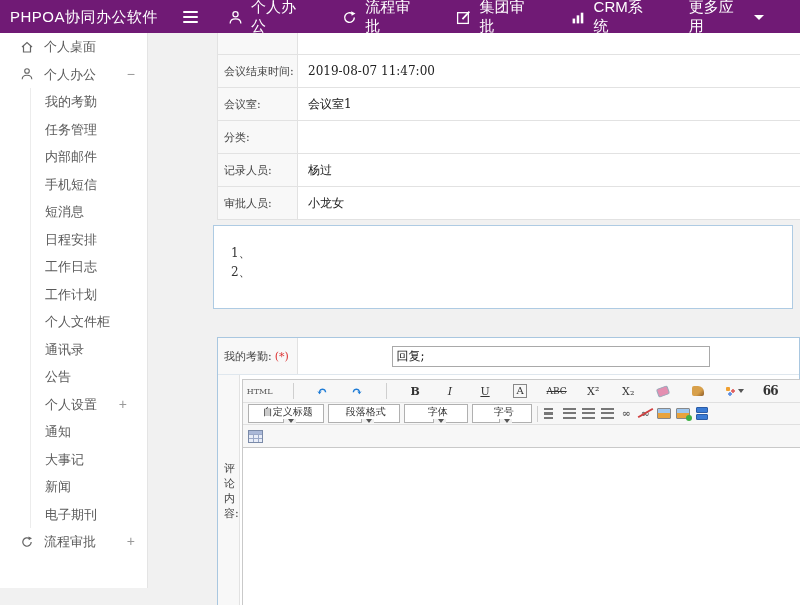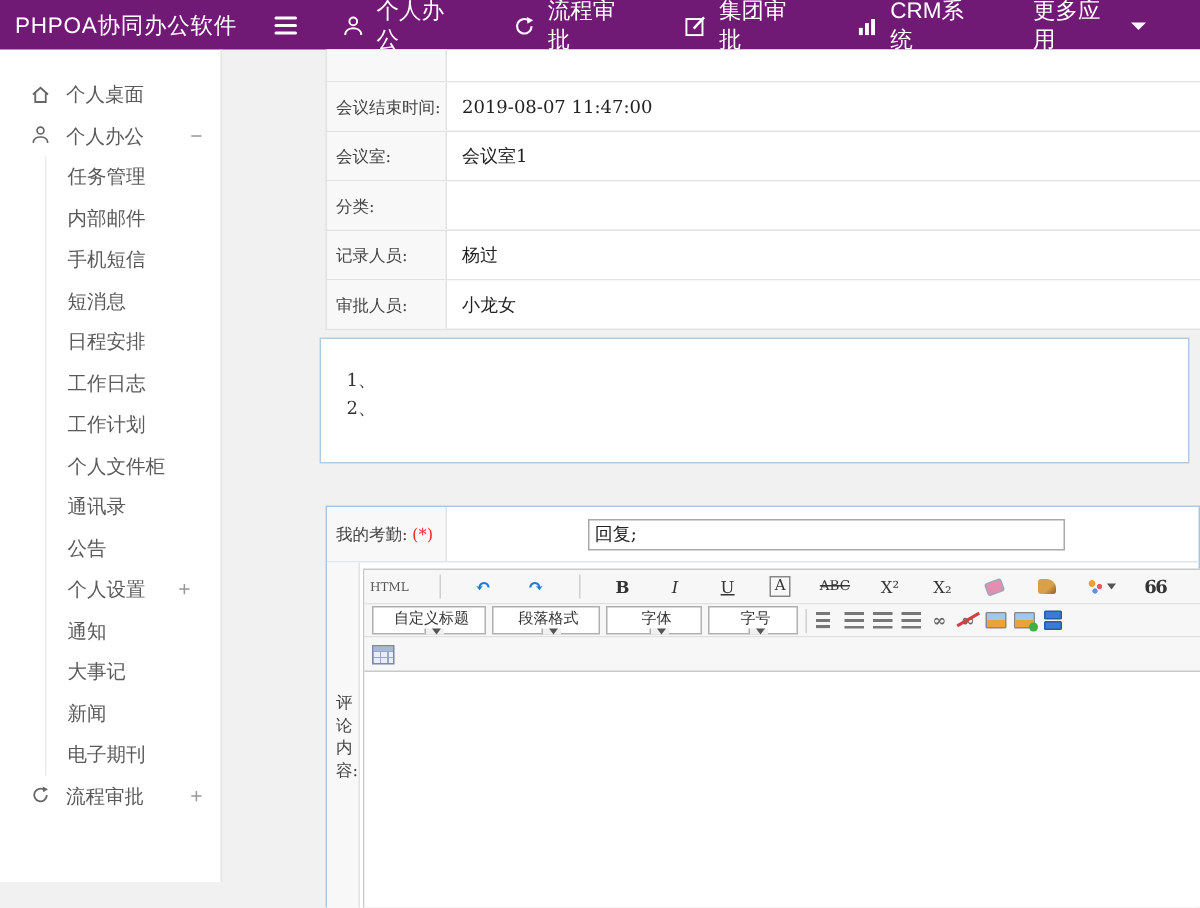--- a/index.html
+++ b/index.html
@@ -10,21 +10,21 @@
   .topbar { position:absolute; left:0; top:0; width:800px; height:34px; background:#701a75; color:#fff; display:flex; align-items:center; }
   .brand { font-size:15px; padding-left:10px; width:190px; letter-spacing:.5px; }
   .hamburger { width:16px; height:12px; display:flex; flex-direction:column; justify-content:space-between; cursor:pointer; }
   .hamburger i { display:block; height:2px; background:#fff; border-radius:1px; }
   .nav { display:flex; align-items:center; margin-left:30px; }
   .nav-item { display:flex; align-items:center; gap:8px; font-size:15px; margin-right:36px; cursor:pointer; }
   .nav-item svg { display:block; }
   .caret-down { width:0; height:0; border-left:5px solid transparent; border-right:5px solid transparent; border-top:5px solid #fff; margin-left:2px; }
 
   
-  .sidebar { position:absolute; left:0; top:33px; width:148px; bottom:17px; background:#fff; border-right:1px solid #e4e4e4; padding-top:16px; font-size:13px; color:#5a5a5a; overflow:hidden; }
+  .sidebar { position:absolute; left:0; top:33px; width:148px; bottom:17px; background:#fff; border-right:1px solid #e4e4e4; padding-top:0; font-size:13px; color:#5a5a5a; overflow:hidden; }
   .side-item { height:27.5px; line-height:27.5px; display:flex; align-items:center; padding:0 12px 0 20px; cursor:pointer; white-space:nowrap; }
   .side-item .s-ico { width:16px; margin-right:8px; display:inline-flex; align-items:center; }
   .side-item .toggle { margin-left:auto; color:#999; font-size:14px; }
   .submenu { border-left:1px solid #ececec; margin-left:30px; }
   .submenu .side-item { padding-left:14px; }
   .submenu .side-item .toggle { margin-left:auto; margin-right:8px; }
 
   
   .main { position:absolute; left:148px; top:33px; right:0; bottom:0; background:#f1f1f1; }
 
@@ -162,20 +162,23 @@
         <svg width="14" height="14" viewBox="0 0 14 14">
           <circle cx="7" cy="4" r="2.3" fill="none" stroke="#666" stroke-width="1.1"></circle>
           <path d="M2.2 12.3c0-3 2.6-4 4.8-4s4.8 1 4.8 4" fill="none" stroke="#666" stroke-width="1.1"></path>
         </svg>
       </span>
     <span>个人办公</span>
     <span class="toggle">−</span>
   </div>
   <div class="submenu">
     <div class="side-item">
+        <span>我的考勤</span>
+      </div>
+    <div class="side-item">
         <span>任务管理</span>
       </div>
     <div class="side-item">
         <span>内部邮件</span>
       </div>
     <div class="side-item">
         <span>手机短信</span>
       </div>
     <div class="side-item">
         <span>短消息</span>

